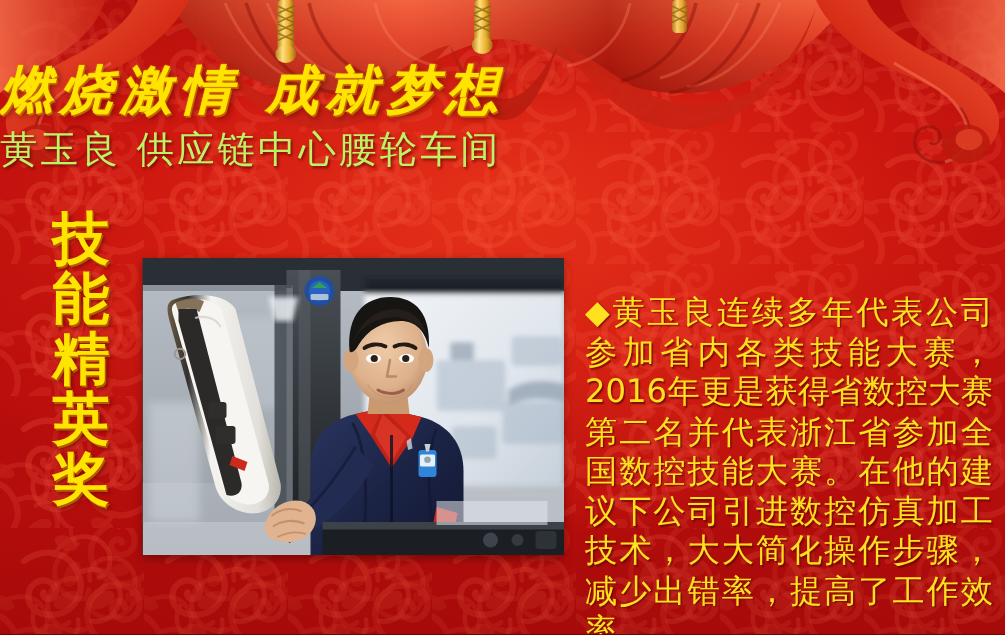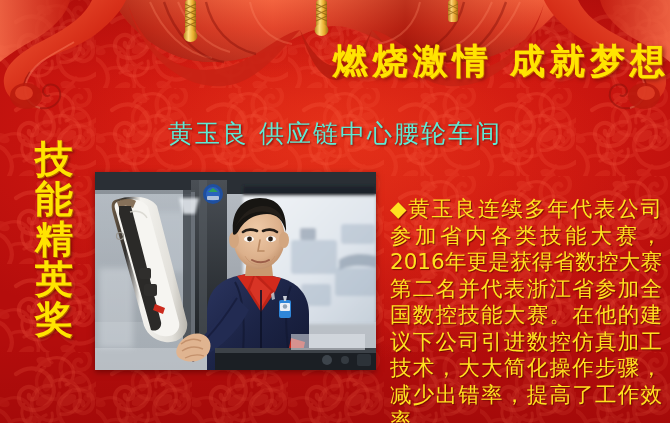--- a/index.html
+++ b/index.html
@@ -43,42 +43,43 @@
     top: 0; left: 0;
     width: 670px;
     height: 112px;
   }
 
   
   .headline {
     position: absolute;
     left: 0; right: 0;
     top: 38px;
-    text-align: right;
+    text-align: left;
     font-size: 35px;
     line-height: 46px;
     font-weight: bold;
     letter-spacing: 5px;
     color: #ffe400;
     font-family: "DejaVu Serif", "Liberation Serif", serif;
+    font-style: italic;
     text-shadow:
       0 0 1px #ffd000,
       1px 1px 0 #c06000,
       2px 2px 4px rgba(90,0,0,.65);
     white-space: nowrap;
   }
   .subline {
     position: absolute;
     left: 0; right: 0;
-    top: 118px;
-    text-align: center;
+    top: 84px;
+    text-align: left;
     font-size: 25px;
     line-height: 32px;
     letter-spacing: 2px;
-    color: #5eead4;
+    color: #bef264;
     text-shadow: 1px 1px 2px rgba(90,0,0,.75);
     white-space: nowrap;
   }
 
   
   .vtext {
     position: absolute;
     left: 30px;
     top: 139px;
     width: 48px;

